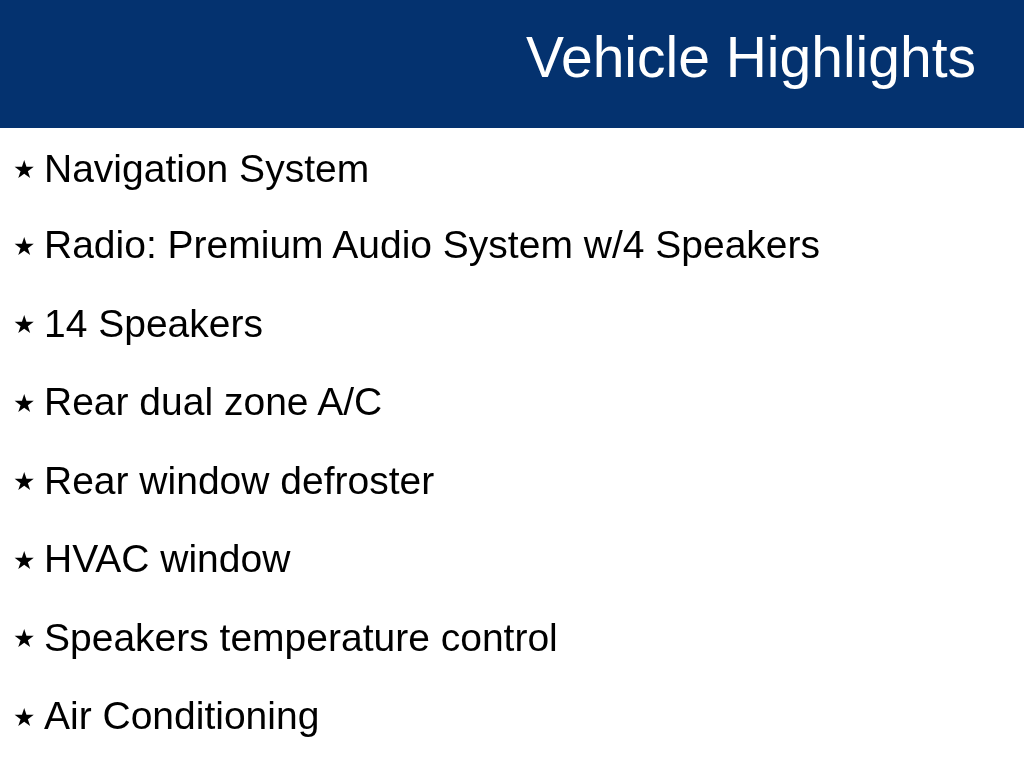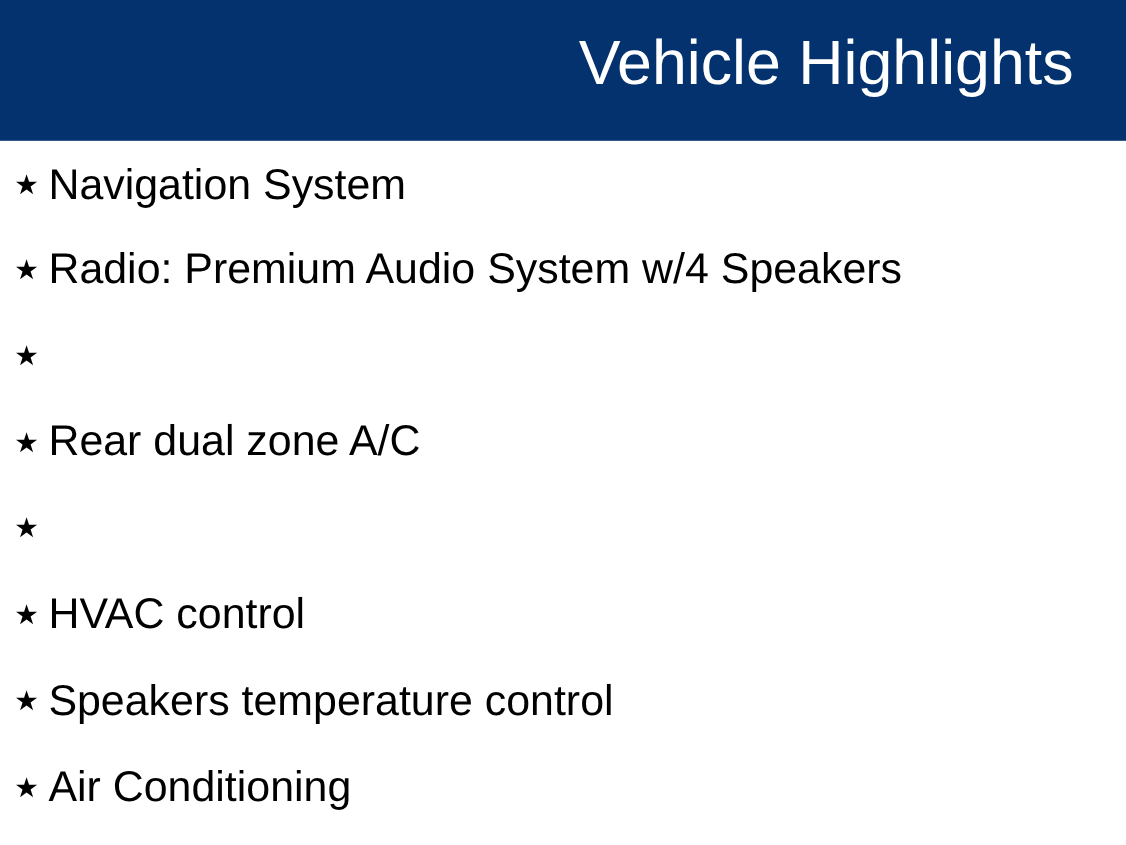--- a/index.html
+++ b/index.html
@@ -102,34 +102,36 @@
       <span class="highlight-text">Navigation System</span>
     </li>
 
     <li class="highlight-item">
       <span class="bullet-star">★</span>
       <span class="highlight-text">Radio: Premium Audio System w/4 Speakers</span>
     </li>
 
     <li class="highlight-item">
       <span class="bullet-star">★</span>
+      <span class="highlight-text">14 Speakers</span>
     </li>
 
     <li class="highlight-item">
       <span class="bullet-star">★</span>
       <span class="highlight-text">Rear dual zone A/C</span>
     </li>
 
     <li class="highlight-item">
       <span class="bullet-star">★</span>
+      <span class="highlight-text">Rear window defroster</span>
     </li>
 
     <li class="highlight-item">
       <span class="bullet-star">★</span>
-      <span class="highlight-text">HVAC control</span>
+      <span class="highlight-text">HVAC window</span>
     </li>
 
     <li class="highlight-item">
       <span class="bullet-star">★</span>
       <span class="highlight-text">Speakers temperature control</span>
     </li>
 
     <li class="highlight-item">
       <span class="bullet-star">★</span>
       <span class="highlight-text">Air Conditioning</span>

